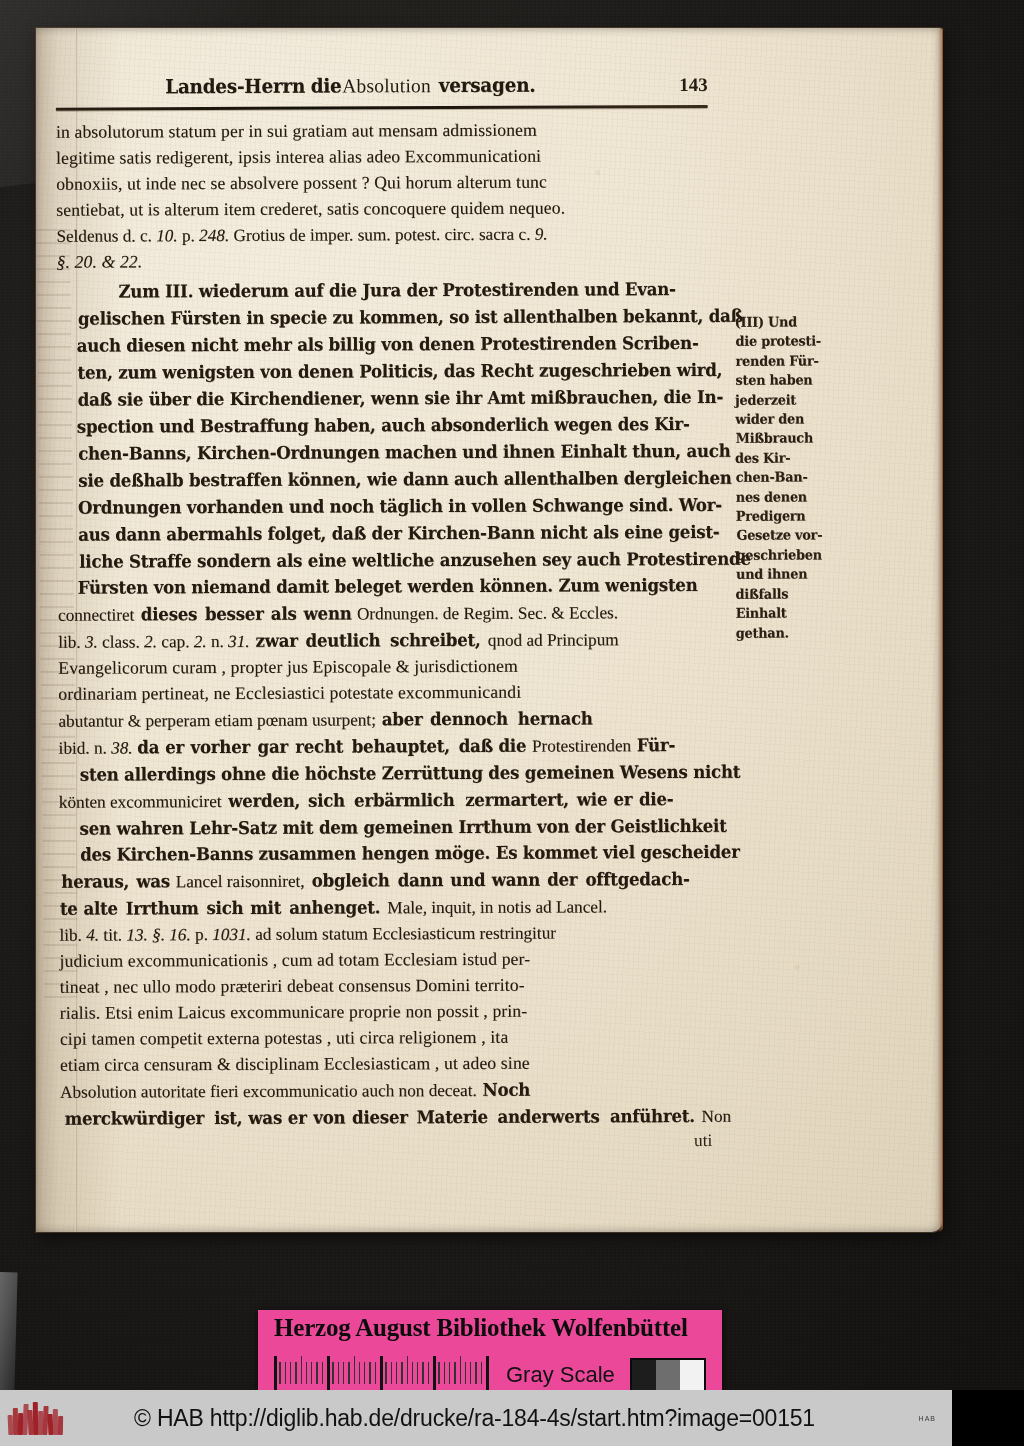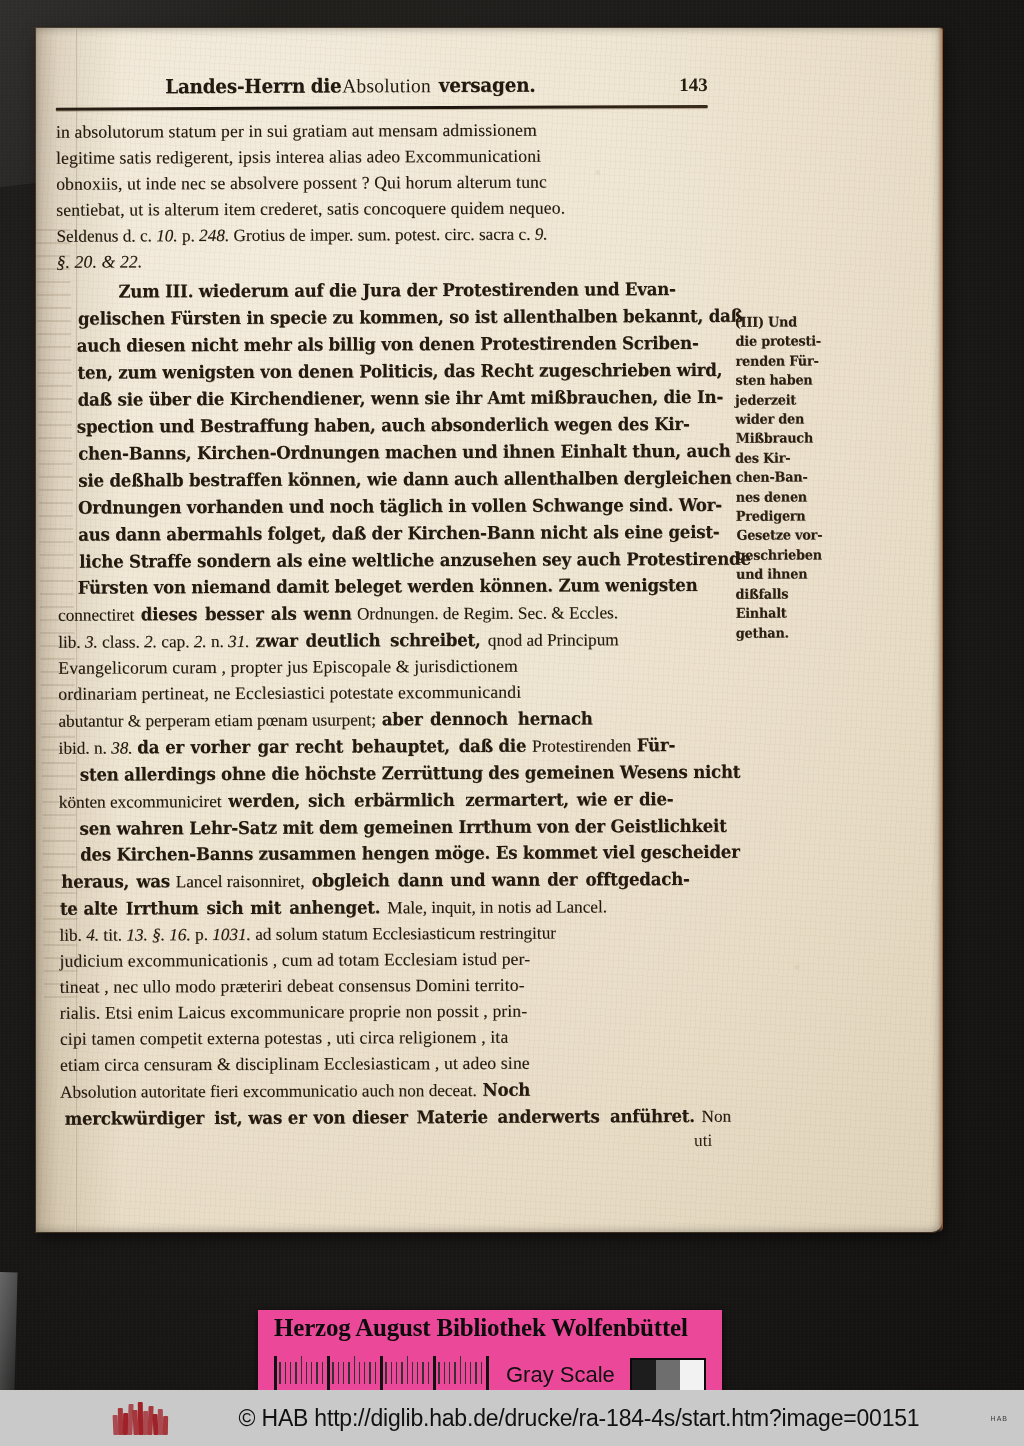--- a/index.html
+++ b/index.html
@@ -290,26 +290,25 @@
     width: 30px; height: 120px;
     background: linear-gradient(100deg, #8d8d8d, #5d5d5d 55%, #2e2e2e);
     transform: rotate(1.5deg);
     opacity: .82;
   }
 
   
   #footer {
     position: absolute;
     left: 0; bottom: 0;
-    width: 1024px;
+    width: 952px;
     height: 56px;
     background: #c9c9c9;
     display: flex;
     align-items: center;
-    justify-content: center;
   }
   #hab-logo {
     width: 58px;
     height: 40px;
     margin-left: 6px;
     margin-right: 10px;
     position: relative;
     flex: 0 0 auto;
   }
   .bar {

